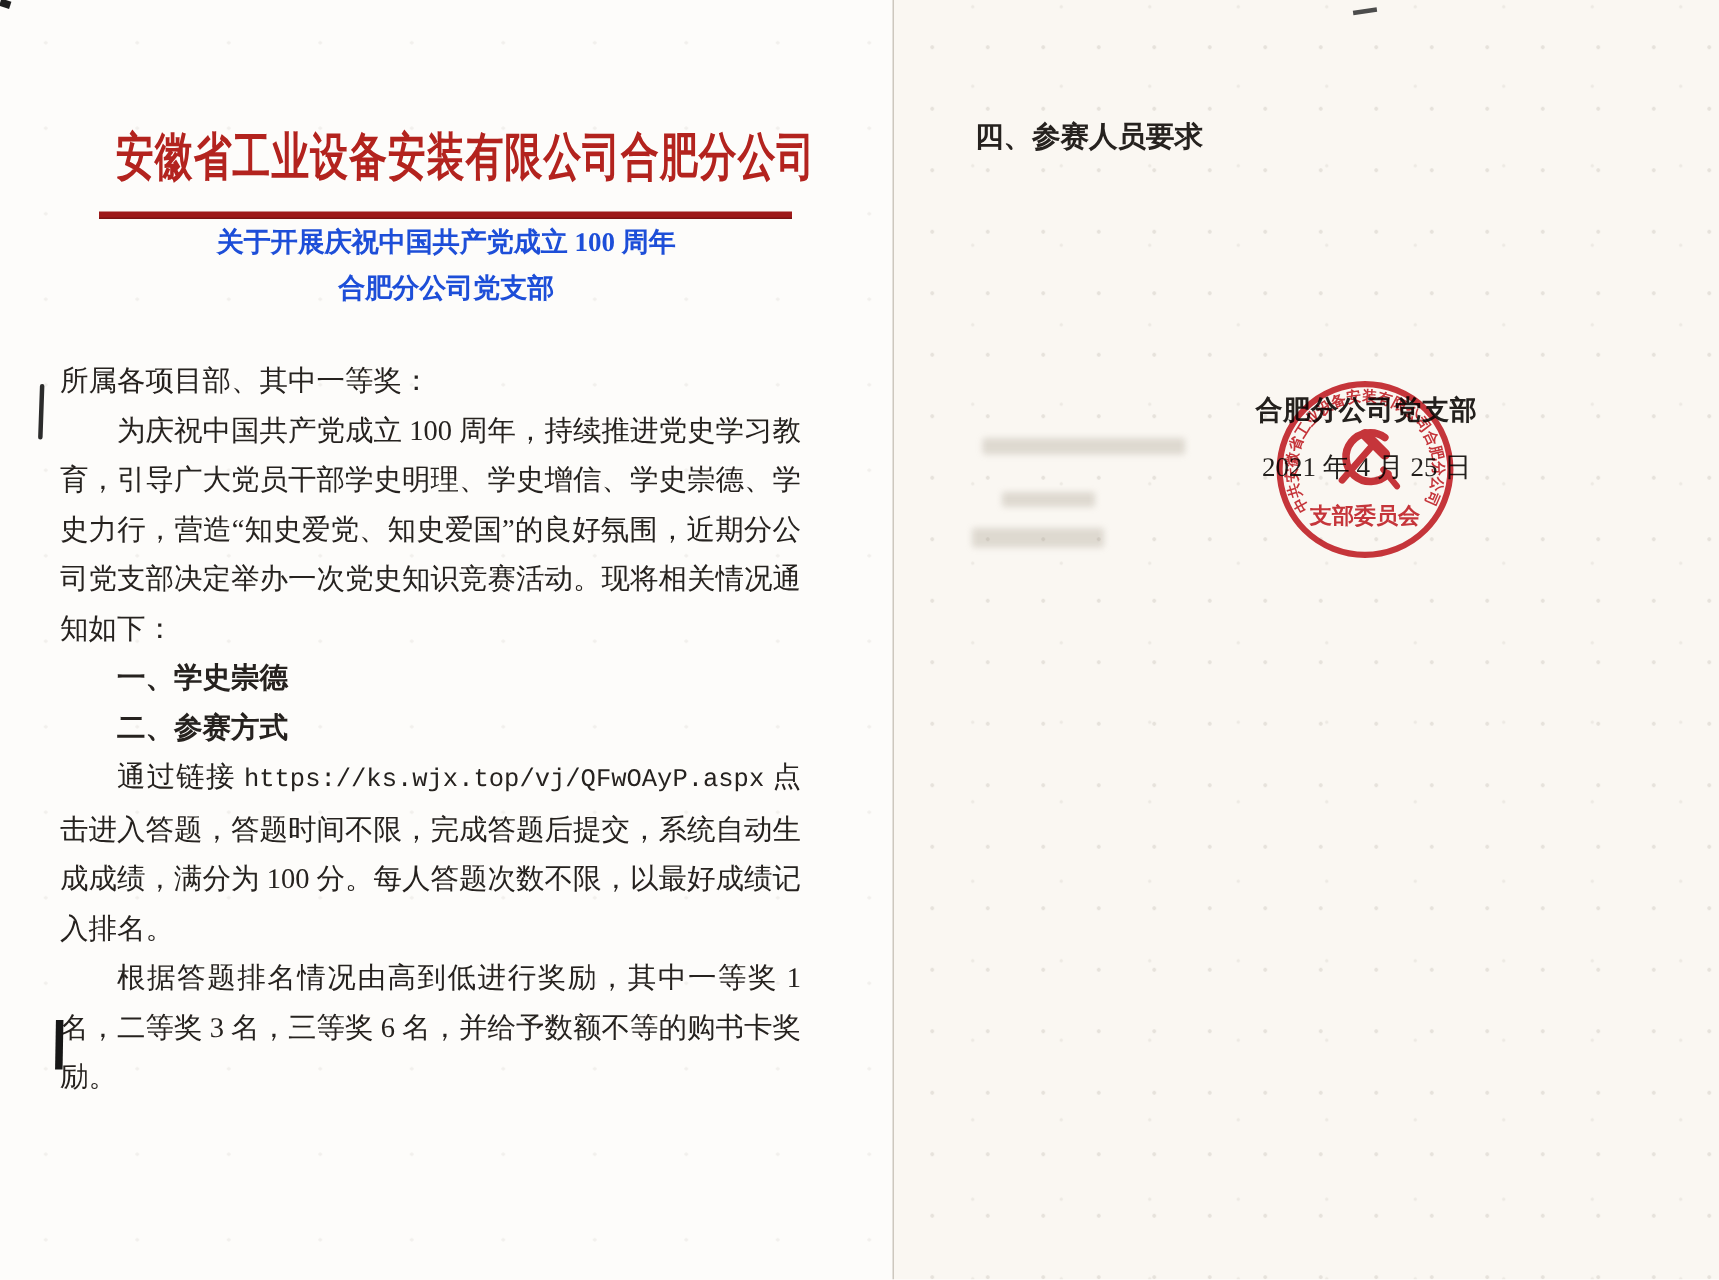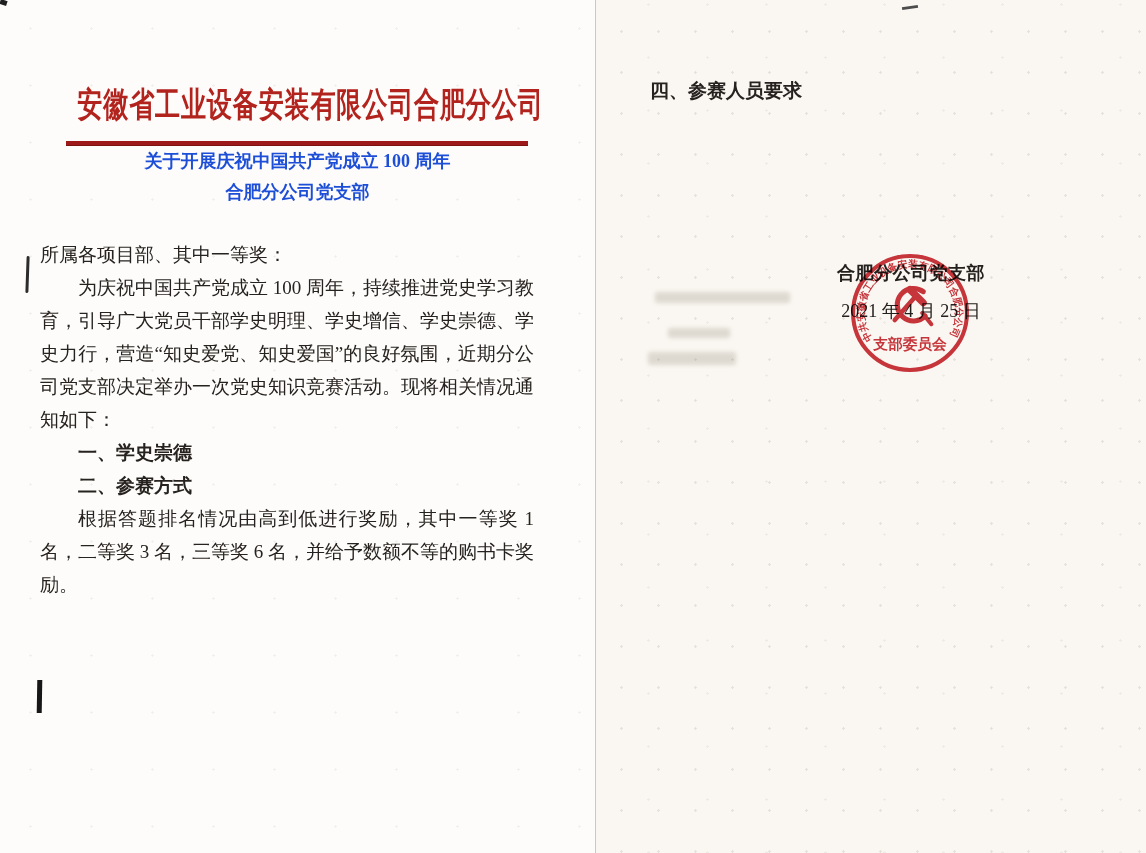--- a/index.html
+++ b/index.html
@@ -117,20 +117,21 @@
 <div class="doc-title">
   <div>关于开展庆祝中国共产党成立 100 周年</div>
   <div>合肥分公司党支部</div>
 </div>
 
 <div class="left-body">
   <p>所属各项目部、其中一等奖：</p>
   <p class="indent">为庆祝中国共产党成立 100 周年，持续推进党史学习教育，引导广大党员干部学史明理、学史增信、学史崇德、学史力行，营造“知史爱党、知史爱国”的良好氛围，近期分公司党支部决定举办一次党史知识竞赛活动。现将相关情况通知如下：</p>
   <p class="sec-heading">一、学史崇德</p>
   <p class="sec-heading">二、参赛方式</p>
+  <p class="indent"><span>通过链接 </span><span class="url-text">https://ks.wjx.top/vj/QFwOAyP.aspx</span><span> 点击进入答题，答题时间不限，完成答题后提交，系统自动生成成绩，满分为 100 分。每人答题次数不限，以最好成绩记入排名。</span></p>
   <p class="indent">根据答题排名情况由高到低进行奖励，其中一等奖 1 名，二等奖 3 名，三等奖 6 名，并给予数额不等的购书卡奖励。</p>
 </div>
 
 <div class="right-body">
   <p class="sec-heading">四、参赛人员要求</p>
 </div>
 
 <div class="smudge smudge-1"></div>
 <div class="smudge smudge-2"></div>
 <div class="smudge smudge-3"></div>

